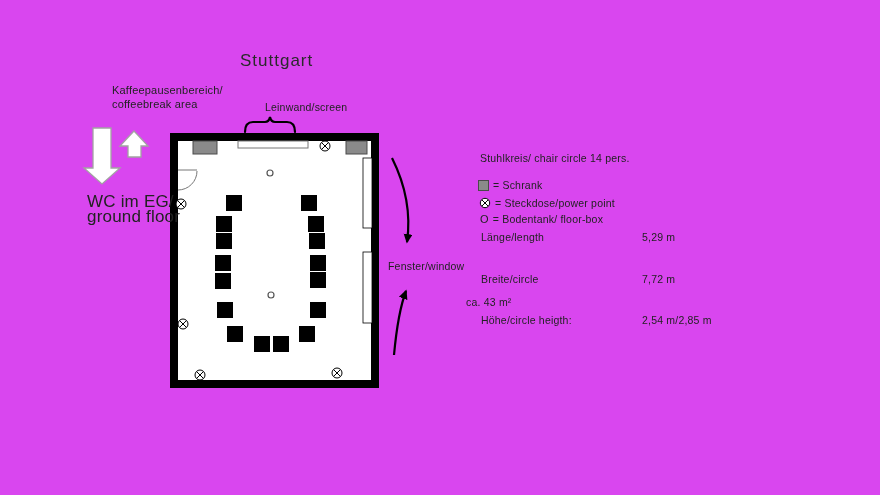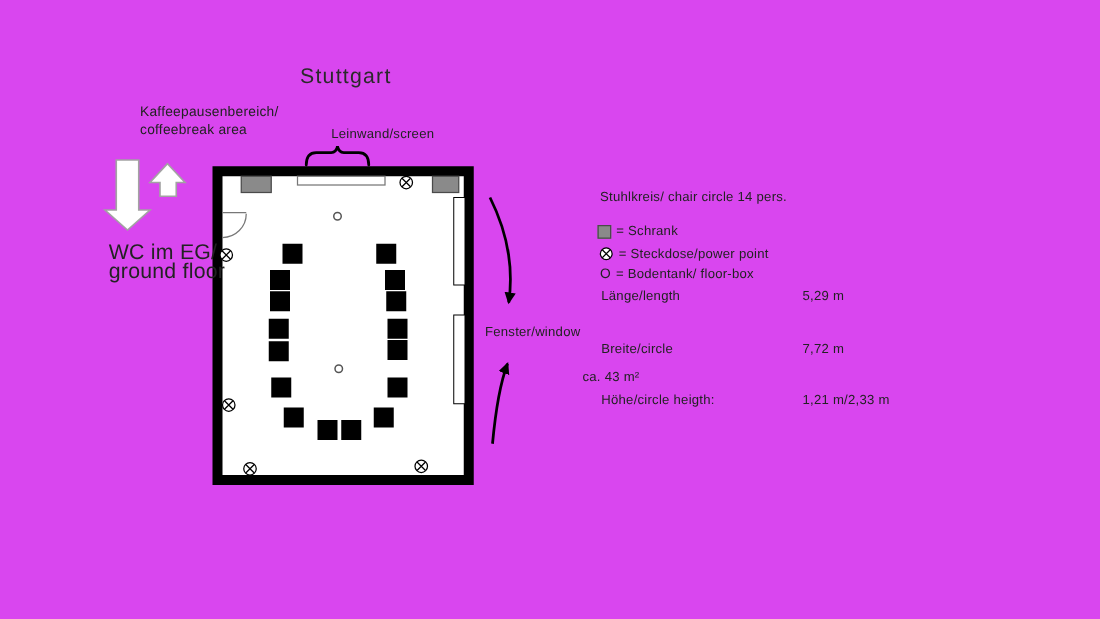--- a/index.html
+++ b/index.html
@@ -117,18 +117,18 @@
     <span class="sym">O</span>
     <span>= Bodentank/ floor-box</span>
   </div>
 
   <div class="t" id="dims">
     <span>Länge/length</span>
     <span>5,29 m</span>
     <span>Breite/circle</span>
     <span>7,72 m</span>
     <span>Höhe/circle heigth:</span>
-    <span>1,21 m/2,33 m</span>
+    <span>2,54 m/2,85 m</span>
   </div>
 
   <div class="t" id="area">ca. 43 m²</div>
 
 </div>
 
 </body></html>

